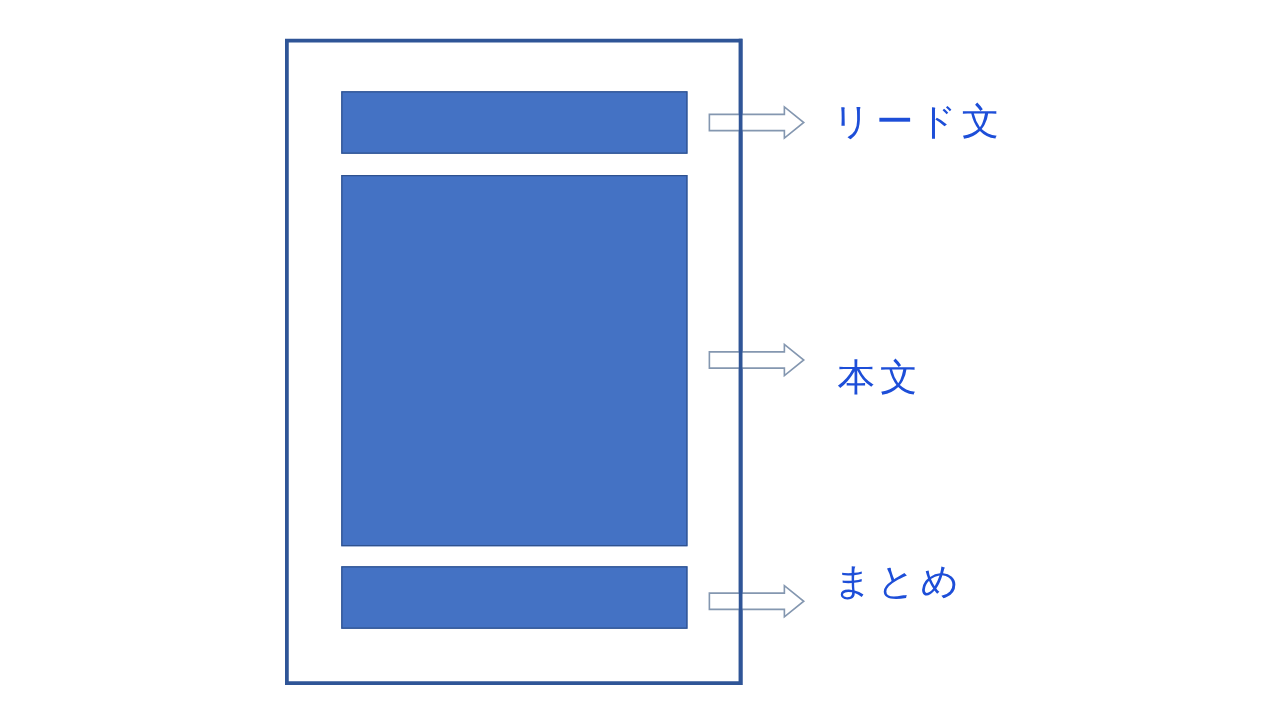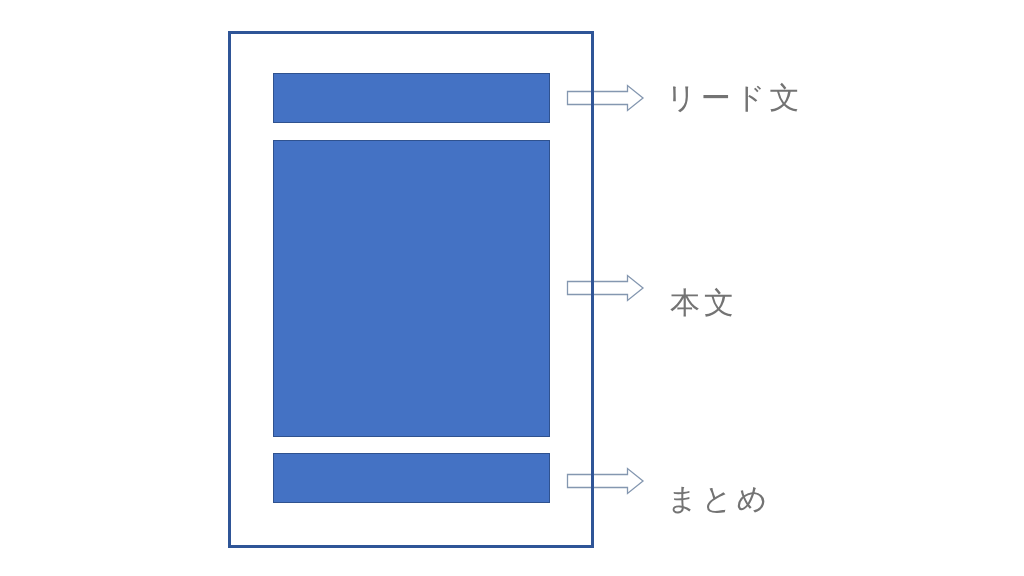--- a/index.html
+++ b/index.html
@@ -3,21 +3,21 @@
 <meta charset="utf-8">
 <style>
   html, body { margin:0; padding:0; background:#ffffff; }
   body { width:1024px; height:576px; position:relative; overflow:hidden;
          font-family: "DejaVu Sans", sans-serif; }
   .page-frame { position:absolute; left:228px; top:31px; width:360px; height:511px;
                 border:3px solid #2f5597; background:#fff; }
   .block { position:absolute; left:273px; width:275px; background:#4472c4;
            border:1px solid #2f528f; }
   .arrow { position:absolute; left:566px; width:80px; height:28px; }
-  .label { position:absolute; font-size:30px; color:#737373; letter-spacing:4px;
+  .label { position:absolute; font-size:30px; color:#1d4ed8; letter-spacing:4px;
            font-weight:300; line-height:1; }
 </style>
 </head>
 <body>
 
 <div class="page-frame"></div>
 
 <div class="block" style="top:73px;height:48px;"></div>
 <div class="block" style="top:140px;height:295px;"></div>
 <div class="block" style="top:453px;height:48px;"></div>
@@ -29,13 +29,13 @@
   <polygon points="1.5,7.5 61.5,7.5 61.5,1.5 77,14 61.5,26.5 61.5,20.5 1.5,20.5" fill="#ffffff" stroke="#8497b0" stroke-width="1.3"></polygon>
 </svg>
 <svg class="arrow" style="top:467px;" viewBox="0 0 80 28">
   <polygon points="1.5,7.5 61.5,7.5 61.5,1.5 77,14 61.5,26.5 61.5,20.5 1.5,20.5" fill="#ffffff" stroke="#8497b0" stroke-width="1.3"></polygon>
 </svg>
 
 <div style="position:absolute;left:591px;top:31px;width:3px;height:517px;background:#2f5597;"></div>
 
 <div class="label" style="left:666px;top:83px;">リード文</div>
 <div class="label" style="left:670px;top:288px;">本文</div>
-<div class="label" style="left:667px;top:484px;">まとめ</div>
+<div class="label" style="left:667px;top:451px;">まとめ</div>
 
 </body></html>

